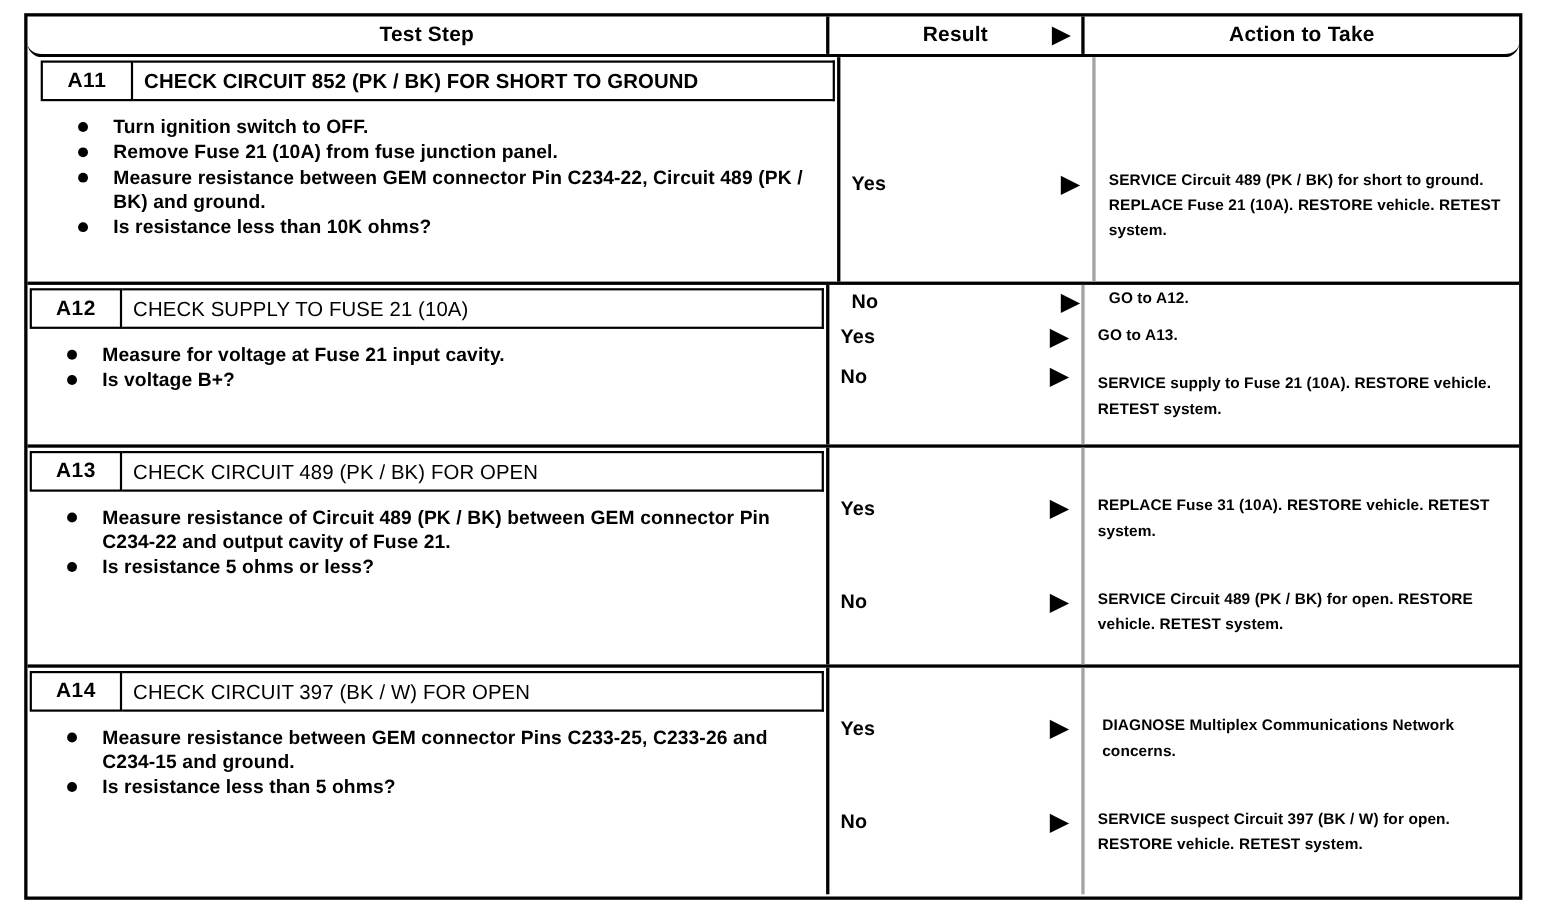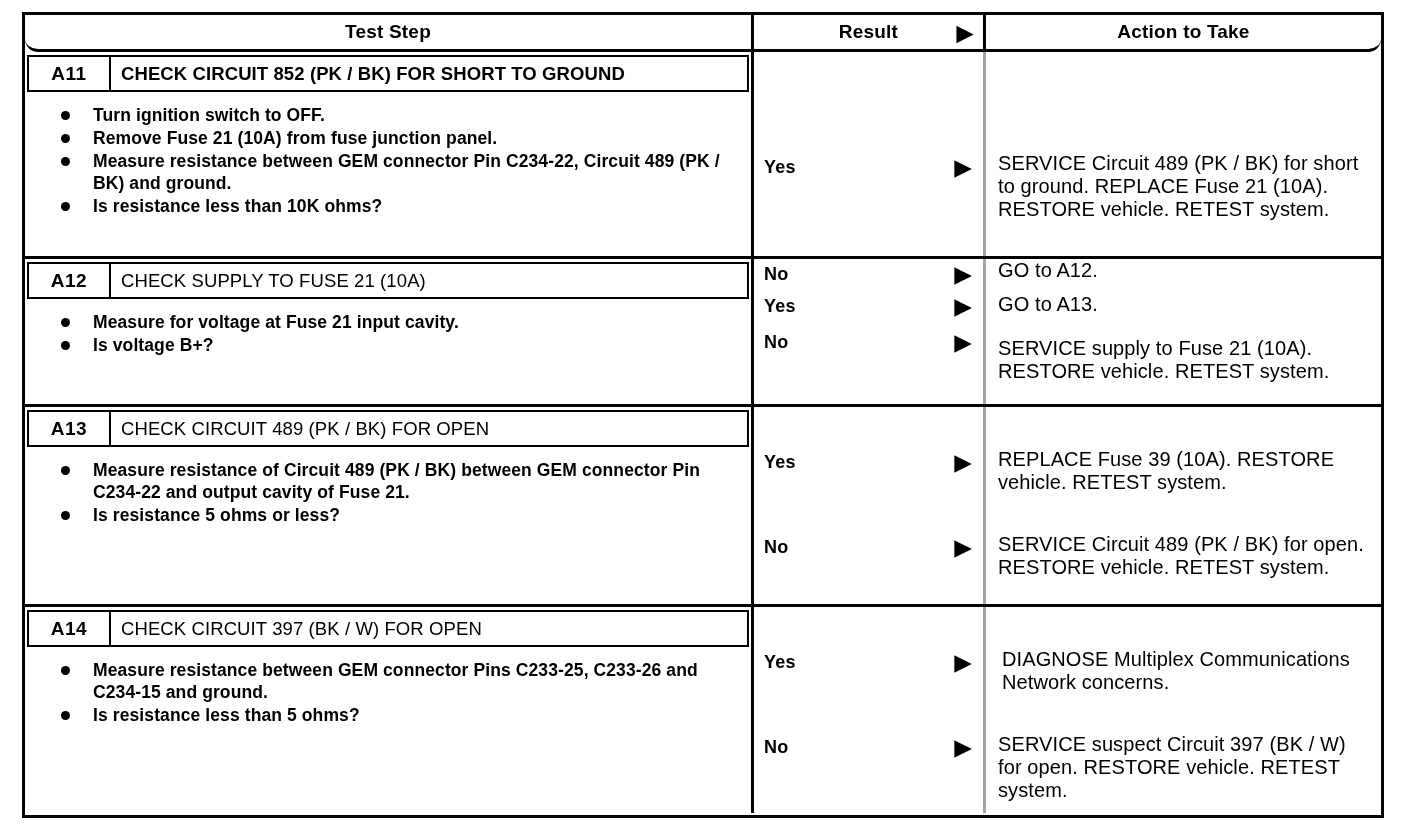--- a/index.html
+++ b/index.html
@@ -75,21 +75,21 @@
   }
 
   .trow {
     display: flex;
     box-sizing: border-box;
     border-bottom: 3px solid #000;
     min-height: 0;
   }
   .trow:last-child { border-bottom: none; }
 
-  .trow.r-a11 { height: 207px; }
+  .trow.r-a11 { height: 207px; padding-left: 10px; }
   .trow.r-a12 { height: 148px; }
   .trow.r-a13 { height: 200px; }
   .trow.r-a14 { height: 206px; }
 
   
   .cell-step {
     box-sizing: border-box;
     width: 729px;
     border-right: 3px solid #000;
     padding: 0;
@@ -191,23 +191,23 @@
   
   .cell-action {
     box-sizing: border-box;
     flex: 1 1 auto;
     position: relative;
   }
   .act-block {
     position: absolute;
     left: 12px;
     right: 10px;
-    font-size: 20px;
+    font-size: 14px;
     line-height: 23px;
-    font-weight: normal;
+    font-weight: bold;
     letter-spacing: 0.1px;
   }
 </style>
 </head>
 <body>
 
 <div class="page">
   <div class="diag-table">
 
     <div class="thead">
@@ -302,21 +302,21 @@
           <div class="res-line" style="top:44px;">
             <span class="res-label">Yes</span>
             <span class="res-arrow">▶</span>
           </div>
           <div class="res-line" style="top:129px;">
             <span class="res-label">No</span>
             <span class="res-arrow">▶</span>
           </div>
         </div>
         <div class="cell-action">
-          <div class="act-block" style="top:41px;">REPLACE Fuse 39 (10A). RESTORE vehicle. RETEST system.</div>
+          <div class="act-block" style="top:41px;">REPLACE Fuse 31 (10A). RESTORE vehicle. RETEST system.</div>
           <div class="act-block" style="top:126px;">SERVICE Circuit 489 (PK / BK) for open. RESTORE vehicle. RETEST system.</div>
         </div>
       </div>
 
       <div class="trow r-a14">
         <div class="cell-step">
           <div class="step-head">
             <div class="step-id">A14</div>
             <div class="step-title">CHECK CIRCUIT 397 (BK / W) FOR OPEN</div>
           </div>

